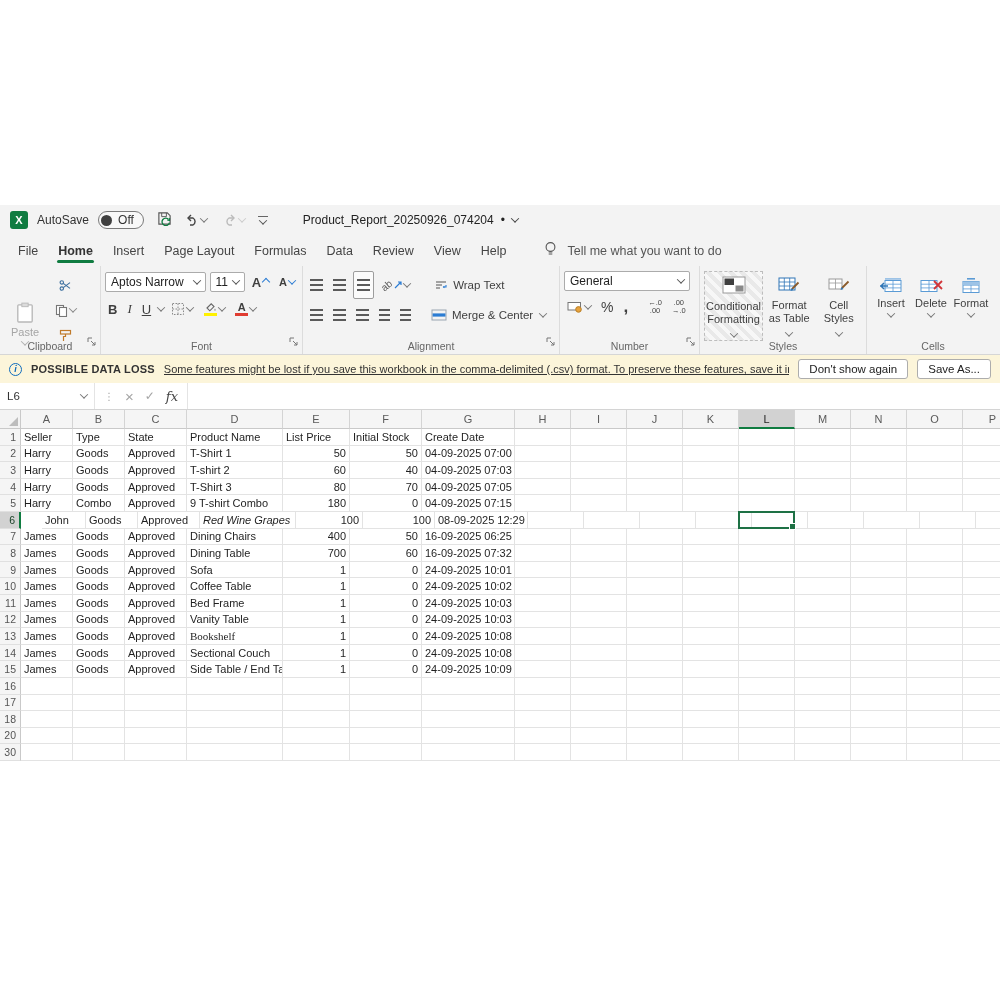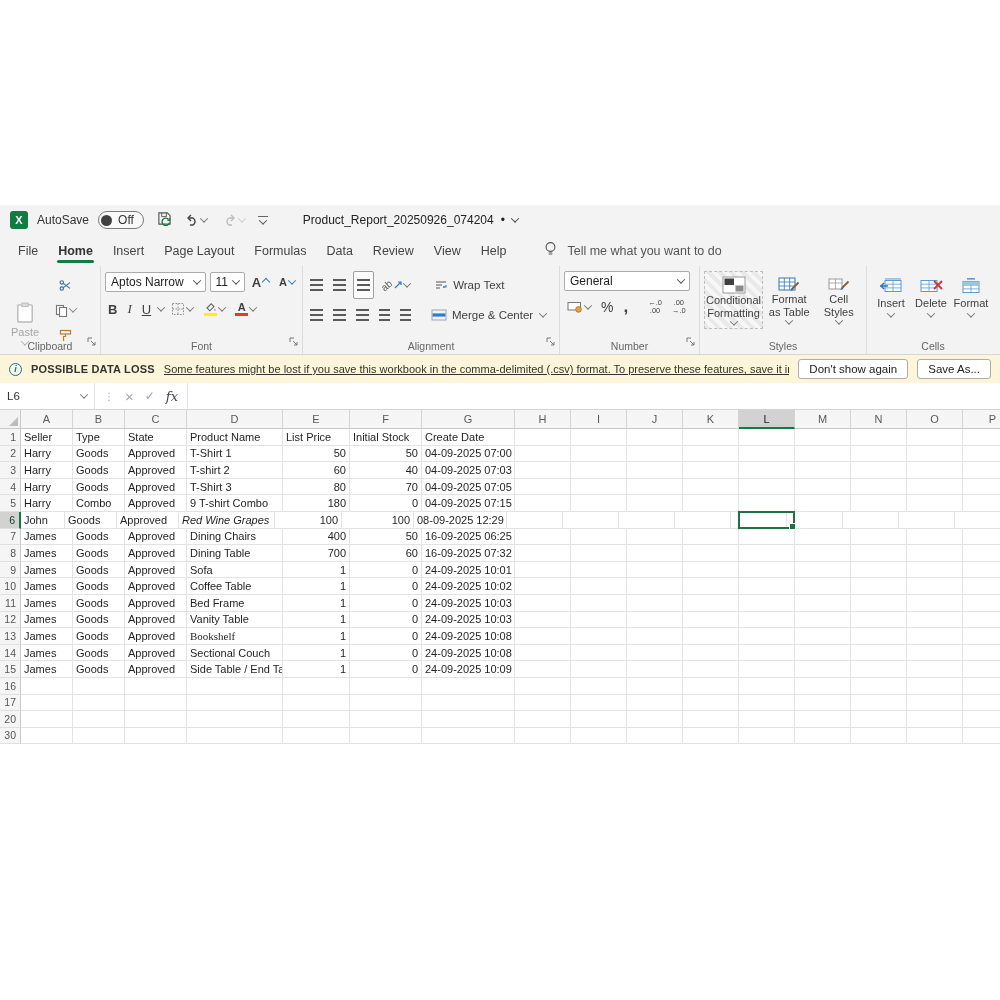--- a/index.html
+++ b/index.html
@@ -33,21 +33,21 @@
   .launcher{position:absolute;bottom:4px;right:4px;}
   .row{display:flex;align-items:center;gap:4px;}
   .combo{background:#fff;border:1px solid #ababab;border-radius:2px;height:20px;display:flex;align-items:center;justify-content:space-between;padding:0 5px;font-size:12px;color:#222;box-sizing:border-box;}
   .ib{display:flex;align-items:center;justify-content:center;height:22px;padding:0 3px;color:#3f3f3f;font-size:13px;gap:2px;}
   .bars{display:inline-block;width:13px;height:12px;background:repeating-linear-gradient(to bottom,#5a5a5a 0 2px,transparent 2px 5px);}
   .boxed{border:1px solid #9d9d9d;background:#fbfbfb;border-radius:2px;padding:2px 3px;}
   .swatch{width:13px;height:3px;margin-top:1px;}
   .stack{display:flex;flex-direction:column;align-items:center;line-height:10px;}
   .micro{font-size:7.5px;line-height:8px;color:#444;text-align:center;white-space:pre;}
   .blue{color:#2b7cd3;}
-  .tile{width:62px;display:flex;flex-direction:column;align-items:center;font-size:11px;color:#3f3f3f;padding:4px 1px 2px;gap:0;text-align:center;line-height:13px;box-sizing:border-box;}
+  .tile{width:62px;display:flex;flex-direction:column;align-items:center;font-size:11px;color:#3f3f3f;padding:4px 1px 2px;gap:6px;text-align:center;line-height:13px;box-sizing:border-box;}
   .cf-tile{background:repeating-linear-gradient(45deg,#e9e9e9 0 4px,#f7f7f7 4px 8px);border:1px dashed #bdbdbd;}
   .cellbtn{width:40px;display:flex;flex-direction:column;align-items:center;font-size:11px;color:#3f3f3f;padding-top:7px;gap:3px;}
   .big-paste{width:42px;display:flex;flex-direction:column;align-items:center;gap:2px;color:#a5a5a5;font-size:11px;padding-top:4px;}
   .clipcol{display:flex;flex-direction:column;gap:3px;margin-left:2px;padding-top:3px;}
 
   
   .warn{height:28px;background:#fcf5da;display:flex;align-items:center;padding:0 9px;gap:9px;font-size:11px;color:#333;box-sizing:border-box;}
   .infoi{width:13px;height:13px;border:1.5px solid #0f6cbd;border-radius:50%;color:#0f6cbd;font-size:9px;font-weight:bold;font-style:italic;display:flex;align-items:center;justify-content:center;flex:0 0 auto;box-sizing:border-box;}
   .wbadge{font-weight:bold;letter-spacing:.2px;white-space:nowrap;}
   .wmsg{text-decoration:underline;white-space:nowrap;overflow:hidden;flex:1;}
@@ -532,21 +532,21 @@
             <div class="gc" style="width: 56px;"></div>
             <div class="gc" style="width: 56px;"></div>
             <div class="gc" style="width: 56px;"></div>
             <div class="gc" style="width: 56px;"></div>
             <div class="gc" style="width: 56px;"></div>
             <div class="gc" style="width: 56px;"></div>
             <div class="gc" style="width: 60px;"></div>
           </div>
           <div class="gr">
             <div class="rn sel">6</div>
-            <div class="gc" style="width: 44px;">John</div>
+            <div class="gc" style="width: 44px; margin-left: 21px;">John</div>
             <div class="gc" style="width: 52px;">Goods</div>
             <div class="gc" style="width: 62px;">Approved</div>
             <div class="gc" style="width: 96px; font-style: italic;">Red Wine Grapes</div>
             <div class="gc num" style="width: 67px;">100</div>
             <div class="gc num" style="width: 72px;">100</div>
             <div class="gc" style="width: 93px;">08-09-2025 12:29</div>
             <div class="gc" style="width: 56px;"></div>
             <div class="gc" style="width: 56px;"></div>
             <div class="gc" style="width: 56px;"></div>
             <div class="gc" style="width: 56px;"></div>
@@ -759,55 +759,74 @@
             <div class="gc" style="width: 56px;"></div>
             <div class="gc" style="width: 56px;"></div>
             <div class="gc" style="width: 56px;"></div>
             <div class="gc" style="width: 56px;"></div>
             <div class="gc" style="width: 56px;"></div>
             <div class="gc" style="width: 56px;"></div>
             <div class="gc" style="width: 56px;"></div>
             <div class="gc" style="width: 60px;"></div>
           </div>
           <div class="gr">
-            <div class="rn">20</div>
+            <div class="rn">18</div>
             <div class="gc" style="width: 52px;"></div>
             <div class="gc" style="width: 52px;"></div>
             <div class="gc" style="width: 62px;"></div>
             <div class="gc" style="width: 96px;"></div>
             <div class="gc" style="width: 67px;"></div>
             <div class="gc" style="width: 72px;"></div>
             <div class="gc" style="width: 93px;"></div>
             <div class="gc" style="width: 56px;"></div>
             <div class="gc" style="width: 56px;"></div>
             <div class="gc" style="width: 56px;"></div>
             <div class="gc" style="width: 56px;"></div>
             <div class="gc" style="width: 56px;"></div>
             <div class="gc" style="width: 56px;"></div>
             <div class="gc" style="width: 56px;"></div>
             <div class="gc" style="width: 56px;"></div>
             <div class="gc" style="width: 60px;"></div>
           </div>
           <div class="gr">
-            <div class="rn">30</div>
+            <div class="rn">20</div>
             <div class="gc" style="width: 52px;"></div>
             <div class="gc" style="width: 52px;"></div>
             <div class="gc" style="width: 62px;"></div>
             <div class="gc" style="width: 96px;"></div>
             <div class="gc" style="width: 67px;"></div>
             <div class="gc" style="width: 72px;"></div>
             <div class="gc" style="width: 93px;"></div>
             <div class="gc" style="width: 56px;"></div>
             <div class="gc" style="width: 56px;"></div>
             <div class="gc" style="width: 56px;"></div>
             <div class="gc" style="width: 56px;"></div>
             <div class="gc" style="width: 56px;"></div>
             <div class="gc" style="width: 56px;"></div>
             <div class="gc" style="width: 56px;"></div>
             <div class="gc" style="width: 56px;"></div>
             <div class="gc" style="width: 60px;"></div>
           </div>
+          <div class="gr">
+            <div class="rn">30</div>
+            <div class="gc" style="width: 52px;"></div>
+            <div class="gc" style="width: 52px;"></div>
+            <div class="gc" style="width: 62px;"></div>
+            <div class="gc" style="width: 96px;"></div>
+            <div class="gc" style="width: 67px;"></div>
+            <div class="gc" style="width: 72px;"></div>
+            <div class="gc" style="width: 93px;"></div>
+            <div class="gc" style="width: 56px;"></div>
+            <div class="gc" style="width: 56px;"></div>
+            <div class="gc" style="width: 56px;"></div>
+            <div class="gc" style="width: 56px;"></div>
+            <div class="gc" style="width: 56px;"></div>
+            <div class="gc" style="width: 56px;"></div>
+            <div class="gc" style="width: 56px;"></div>
+            <div class="gc" style="width: 56px;"></div>
+            <div class="gc" style="width: 60px;"></div>
+          </div>
         </div>
     <div class="selbox"></div>
   </div>
 
 </div>
 </div>
 
 </body></html>

